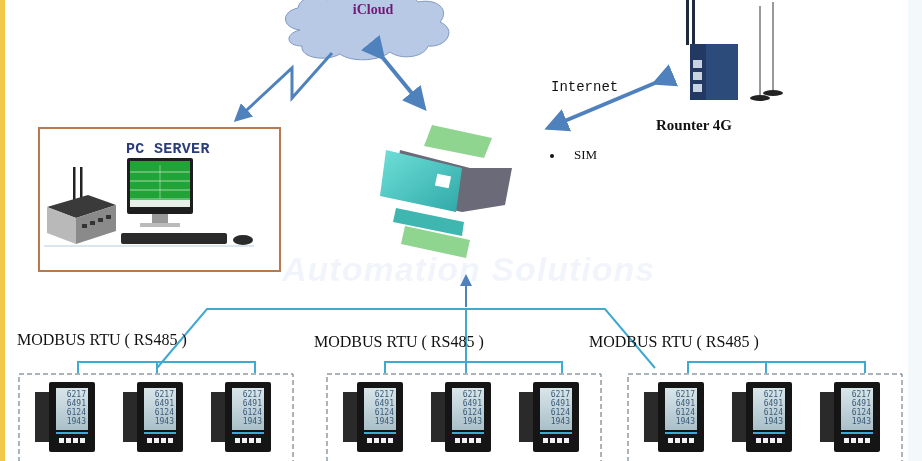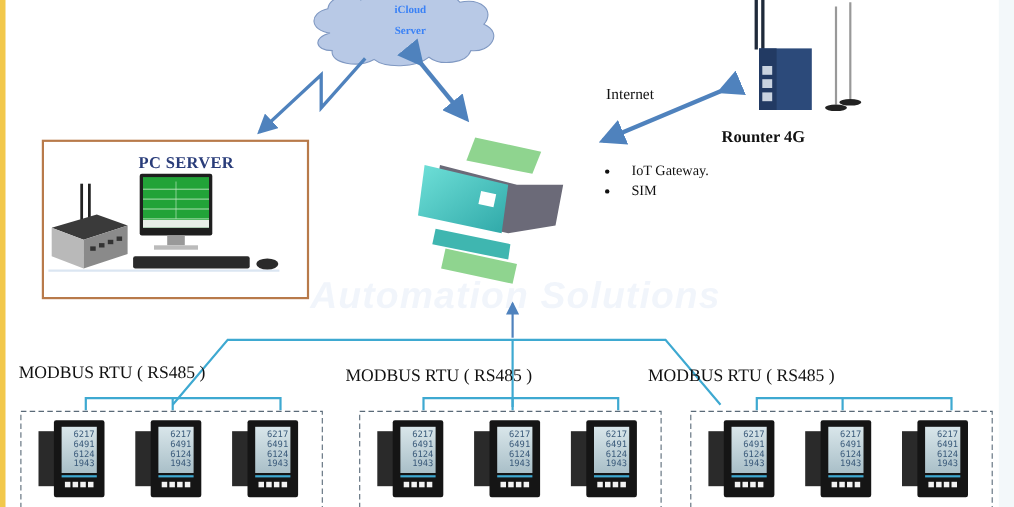--- a/index.html
+++ b/index.html
@@ -7,28 +7,28 @@
     width: 922px; height: 461px; overflow: hidden; position: relative;
     background: #ffffff;
     font-family: "Liberation Serif", "DejaVu Serif", serif;
   }
   .left-stripe { position: absolute; left: 0; top: 0; width: 5px; height: 461px; background: #f2c84b; }
   .right-fade { position: absolute; right: 0; top: 0; width: 14px; height: 461px; background: #f3f8fa; }
   svg#diagram { position: absolute; left: 0; top: 0; }
   .label { position: absolute; color: #111; white-space: nowrap; }
   .cloud-label {
     position: absolute; left: 320px; top: 0px; width: 106px; text-align: center;
-    font-weight: bold; font-size: 10px; line-height: 19px; color: #3b82f6;
+    font-weight: bold; font-size: 14px; line-height: 19px; color: #701a75;
   }
   .pc-title {
     position: absolute; left: 126px; top: 141px;
-    font-family: Liberation Serif, serif;
+    font-family: Liberation Mono, monospace;
     font-weight: bold; font-size: 15px; color: #2a3d7a; letter-spacing: 0.3px;
   }
-  .internet-label { left: 551px; top: 79px; font-size: 14px; }
+  .internet-label { left: 551px; top: 79px; font-size: 14px; font-family: Liberation Mono, monospace; }
   .router-label { left: 656px; top: 117px; font-size: 15px; font-weight: bold; }
   .features {
     position: absolute; left: 546px; top: 146px; margin: 0; padding: 0; list-style: none;
     font-size: 13px; line-height: 18.4px; color: #111;
   }
   .features li { position: relative; padding-left: 28px; }
   .features li::before {
     content: ""; position: absolute; left: 4px; top: 8px; width: 4px; height: 4px;
     border-radius: 50%; background: #111;
   }
@@ -287,28 +287,26 @@
         <rect x="844" y="438" width="5" height="5" fill="#f2f2f2"></rect>
         <rect x="851" y="438" width="5" height="5" fill="#f2f2f2"></rect>
         <rect x="858" y="438" width="5" height="5" fill="#f2f2f2"></rect>
         <rect x="865" y="438" width="5" height="5" fill="#f2f2f2"></rect>
       </g>
     </g>
 </svg>
 
 <div class="cloud-label">
   <div>iCloud</div>
-  <div>Server</div>
 </div>
 
 <div class="pc-title">PC SERVER</div>
 
 <div class="label internet-label">Internet</div>
 <div class="label router-label">Rounter 4G</div>
 
 <ul class="features">
-  <li>IoT Gateway.</li>
   <li>SIM</li>
 </ul>
 
 <div class="label modbus-label ml1">MODBUS RTU ( RS485 )</div>
 <div class="label modbus-label ml2">MODBUS RTU ( RS485 )</div>
 <div class="label modbus-label ml3">MODBUS RTU ( RS485 )</div>
 
 </body></html>

